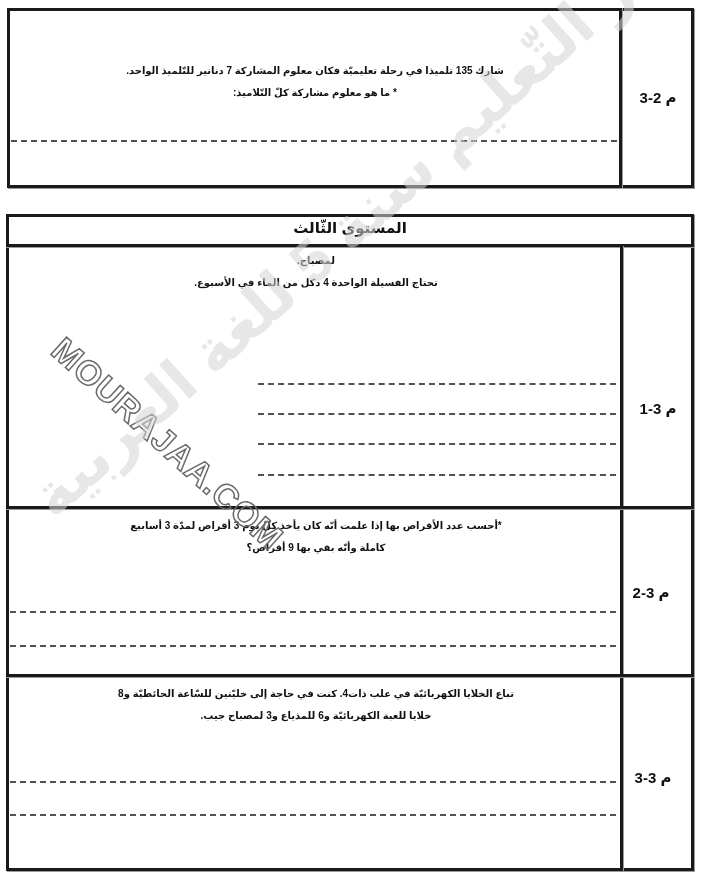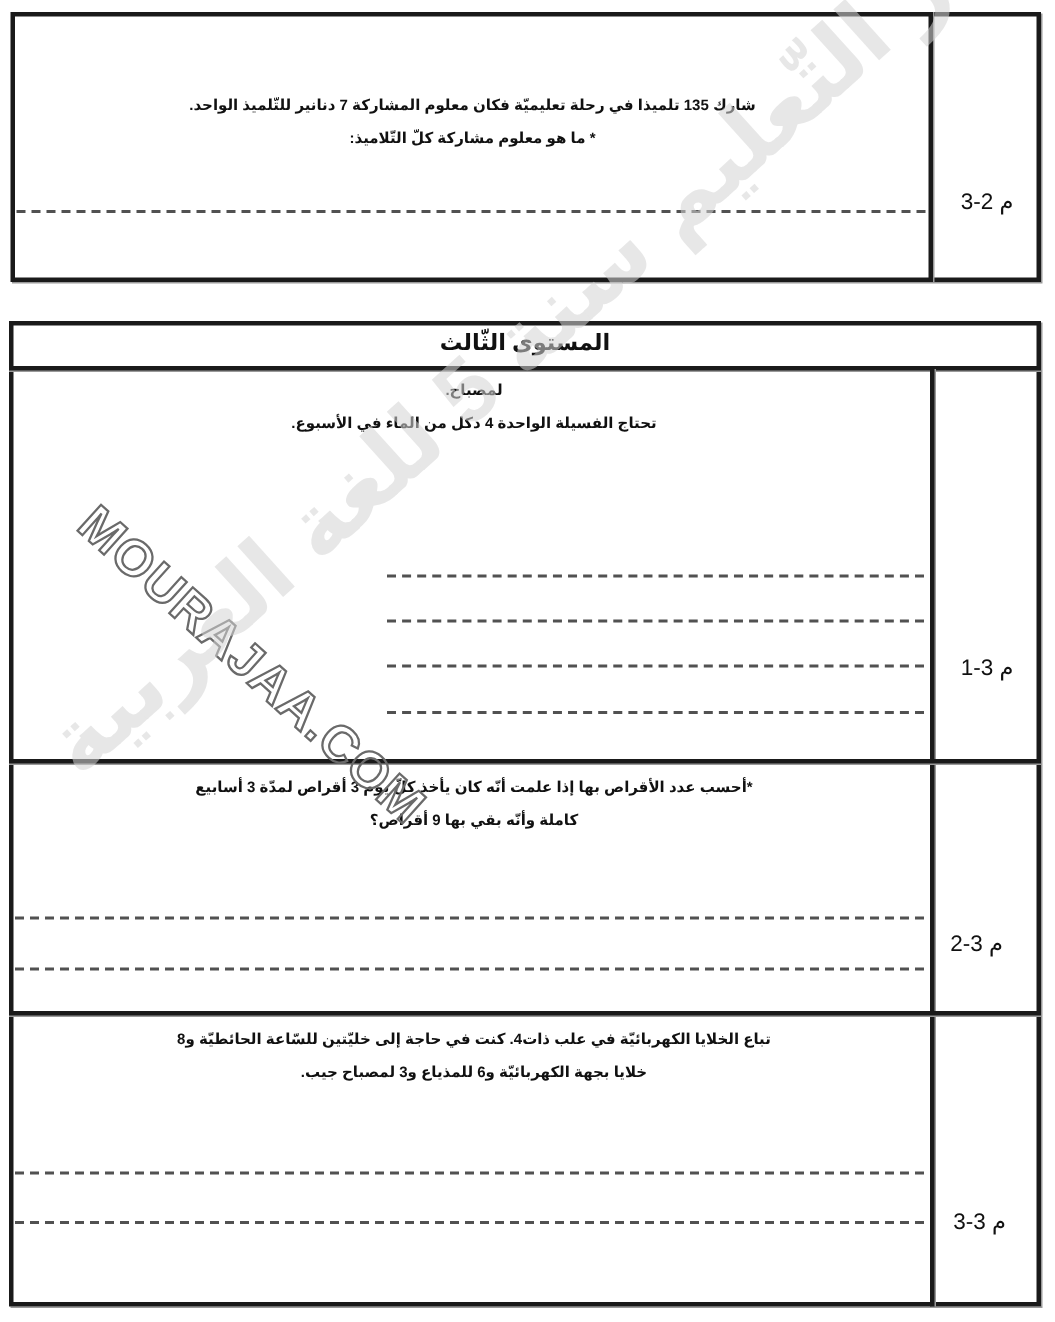--- a/index.html
+++ b/index.html
@@ -1,21 +1,21 @@
 <!DOCTYPE html>
 <html><head>
 <meta charset="utf-8">
 <style>
   html, body { margin:0; padding:0; background:#ffffff; }
   body { width:703px; height:881px; position:relative; overflow:hidden;
          font-family:"Liberation Sans", "DejaVu Sans", sans-serif; color:#111; }
   .tbl { position:absolute; border:3px solid #1a1a1a; box-shadow:1px 1px 0 #9a9a9a; background:#fff; box-sizing:border-box; }
   .vline { position:absolute; width:3px; background:#1a1a1a; box-shadow:1px 0 0 #9a9a9a; }
   .hline { position:absolute; height:3px; background:#1a1a1a; box-shadow:0 1px 0 #9a9a9a; }
-  .label { position:absolute; font-weight:normal; font-size:15px; direction:rtl; text-align:center; white-space:nowrap;margin-top:36px; }
+  .label { position:absolute; font-weight:bold; font-size:15px; direction:rtl; text-align:center; white-space:nowrap; }
   .qtext { position:absolute; direction:rtl; text-align:center; font-weight:bold; font-size:10px; line-height:22px; }
   .qtext p { margin:0; }
   .dots { position:absolute; height:0; border-top:2px dashed #333; opacity:.85; }
   .header-title { position:absolute; left:0; right:0; text-align:center; font-weight:bold; font-size:15px; direction:rtl; }
   .wm { position:absolute; pointer-events:none; }
   .wm-text { font-weight:bold; font-size:34px; color:transparent; -webkit-text-stroke:1.5px #6a6a6a; letter-spacing:1px; }
   .wm-arabic { font-weight:bold; font-size:60px; color:#d4d4d4; opacity:.55; direction:rtl; white-space:nowrap; }
 </style>
 </head>
 <body>
@@ -51,21 +51,21 @@
   <p>*أحسب عدد الأقراص بها إذا علمت أنّه كان يأخذ كلّ يوم 3 أقراص لمدّة 3 أسابيع</p>
   <p>كاملة وأنّه بقي بها 9 أقراص؟</p>
 </div>
 <div class="label" style="left:625px; top:584px; width:52px;">م 3-2</div>
 <div class="dots" style="left:10px; width:606px; top:611px;"></div>
 <div class="dots" style="left:10px; width:606px; top:645px;"></div>
 <div class="hline" style="left:6px; width:688px; top:674px;"></div>
 
 <div class="qtext" style="right:87px; top:683px; width:600px;">
   <p>تباع الخلايا الكهربائيّة في علب ذات4. كنت في حاجة إلى خليّتين للسّاعة الحائطيّة و8</p>
-  <p>خلايا بجهة الكهربائيّة و6 للمذياع و3 لمصباح جيب.</p>
+  <p>خلايا للعبة الكهربائيّة و6 للمذياع و3 لمصباح جيب.</p>
 </div>
 <div class="label" style="left:625px; top:769px; width:56px;">م 3-3</div>
 <div class="dots" style="left:10px; width:606px; top:781px;"></div>
 <div class="dots" style="left:10px; width:606px; top:814px;"></div>
 
 <div class="wm" style="left:70px; top:330px; transform:rotate(42deg); transform-origin:left top;">
   <span class="wm-text">MOURAJAA.COM</span>
 </div>
 <div class="wm" style="left:40px; top:470px; transform:rotate(-42deg); transform-origin:left center;">
   <span class="wm-arabic">دار التّعليم سنة 5 للغة العربية</span>

